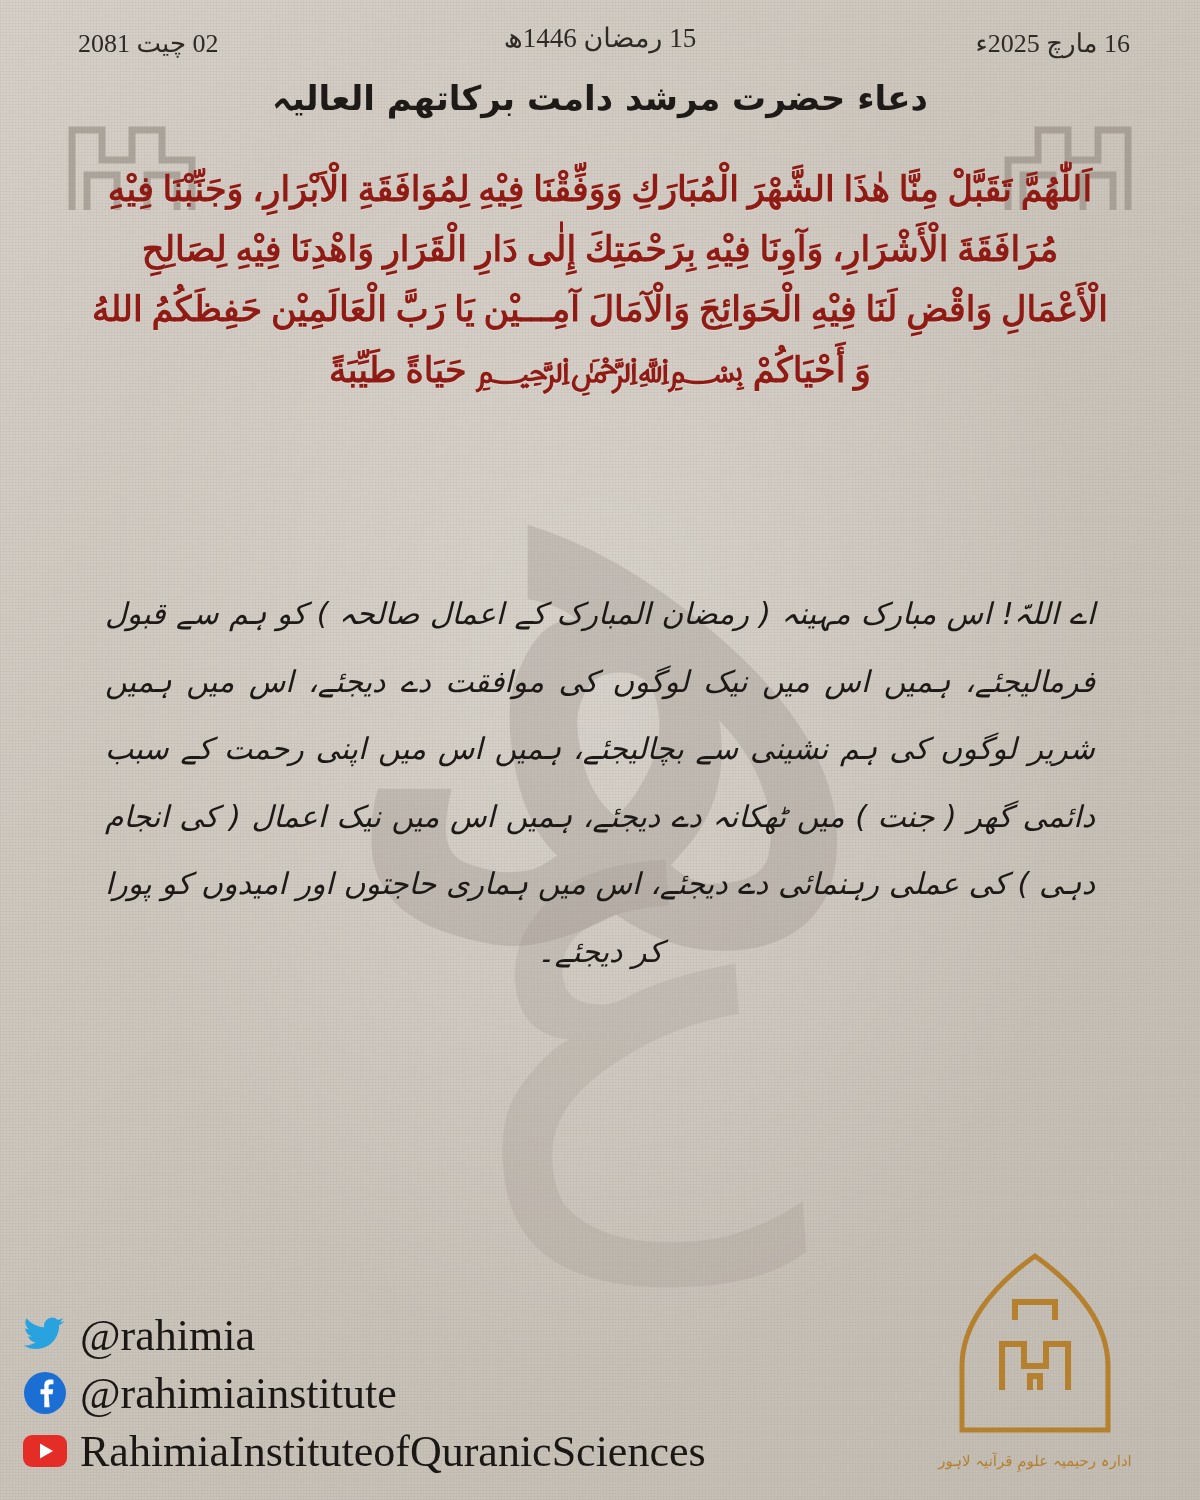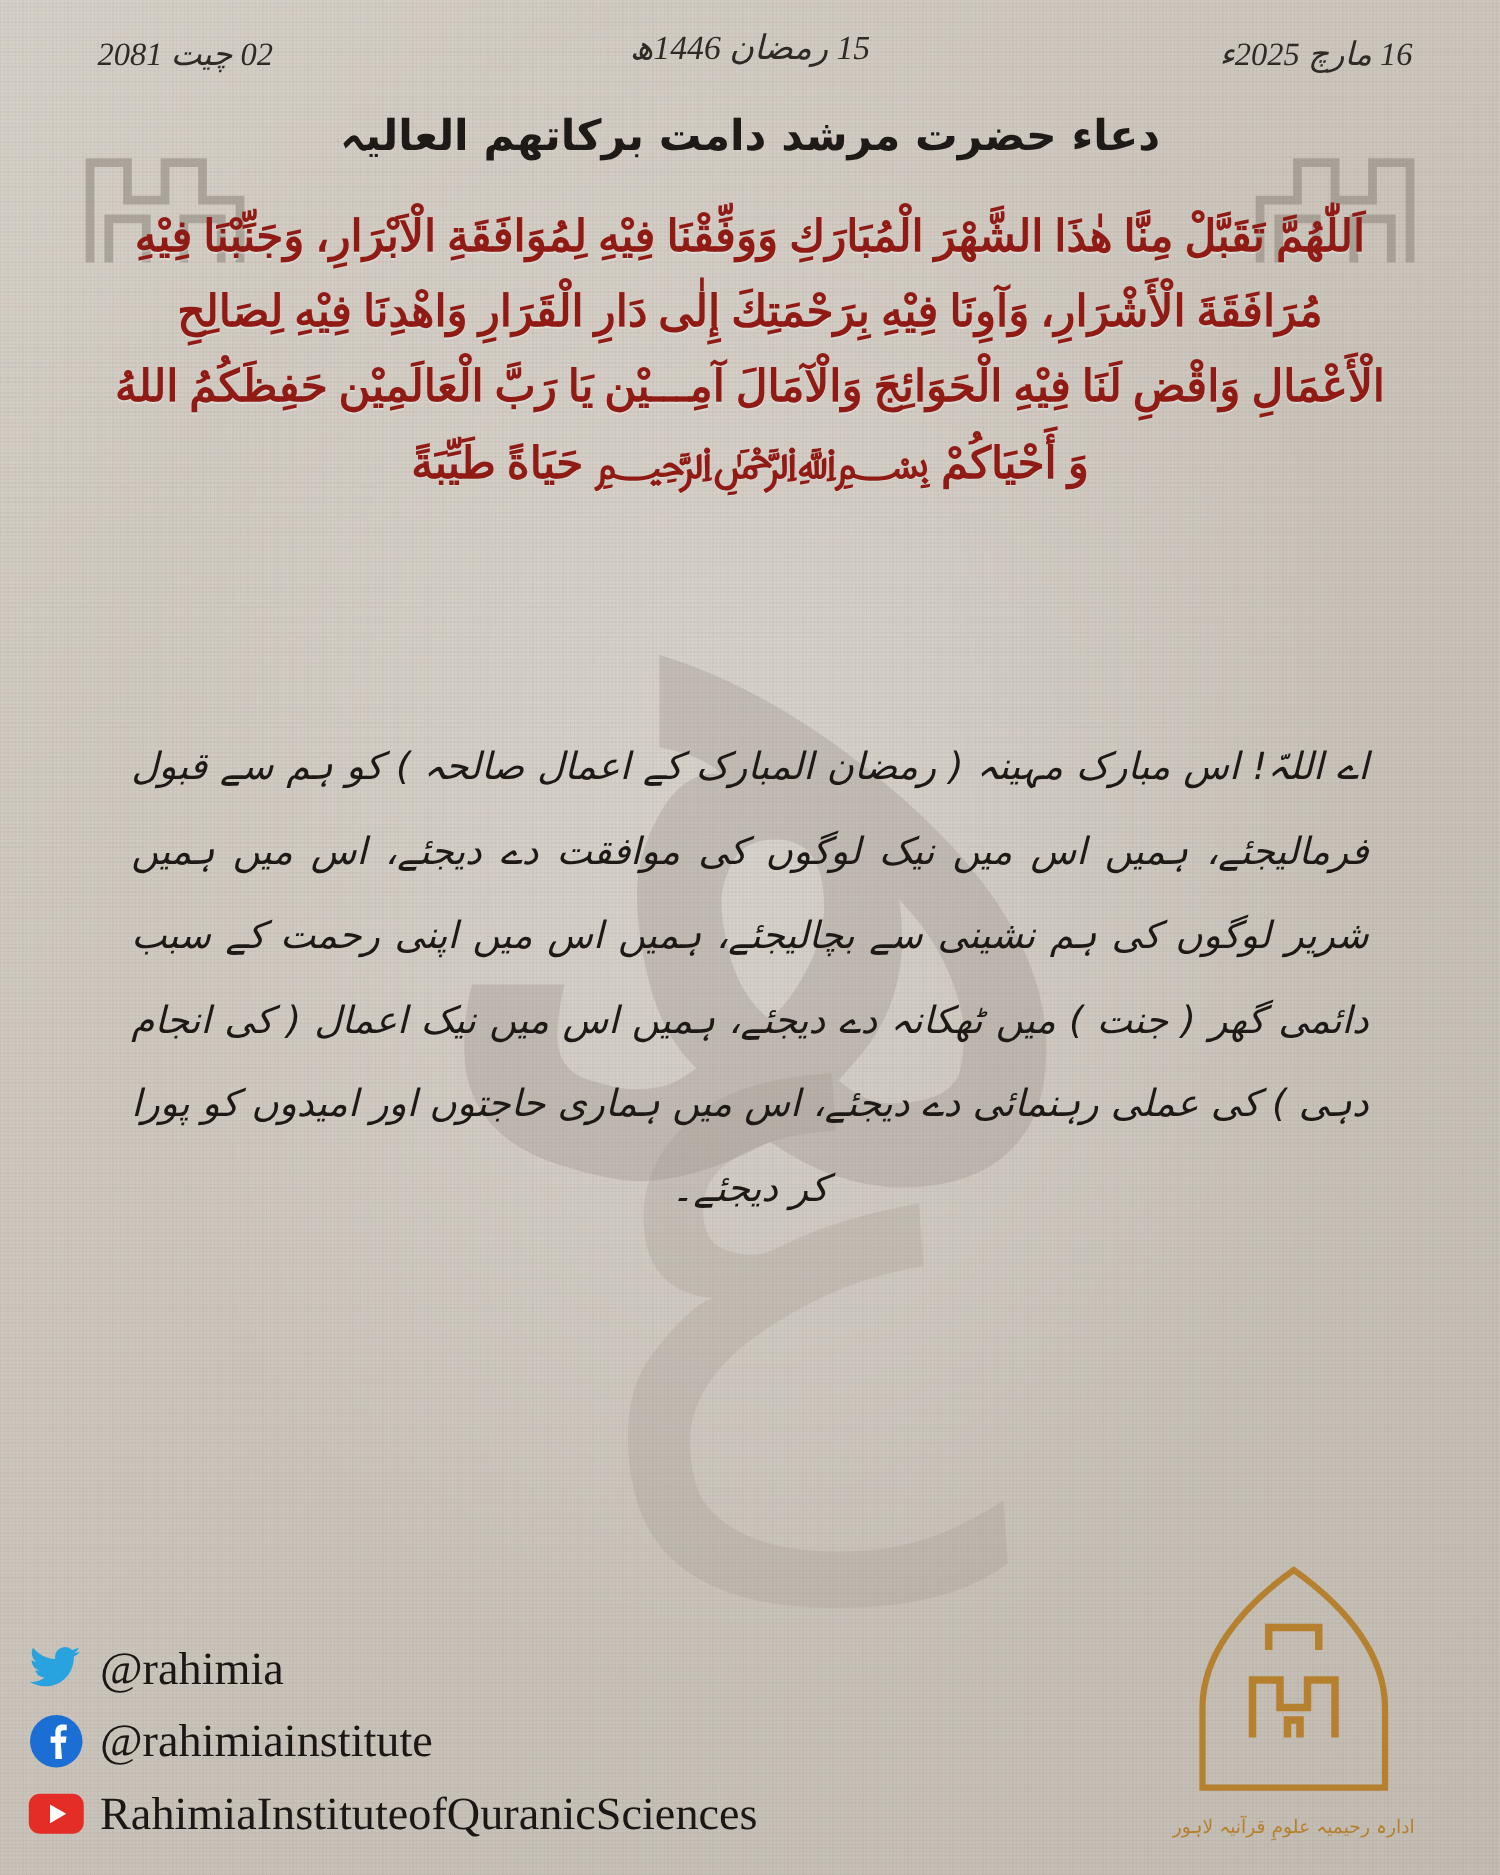--- a/index.html
+++ b/index.html
@@ -66,21 +66,20 @@
     height: 120px;
     opacity: 0.55;
     pointer-events: none;
   }
   .corner-orn.left { left: 62px; top: 100px; }
   .corner-orn.right { right: 62px; top: 100px; }
 
   .date-row {
     position: relative;
     height: 70px;
-    font-style: italic;
   }
   .date {
     position: absolute;
     top: 28px;
     font-size: 26px;
     color: #2e2a26;
     font-family: "Liberation Serif", serif;
     direction: rtl;
   }
   .date.left { left: 78px; }
@@ -98,21 +97,20 @@
     top: 78px;
     left: 0;
     width: 100%;
     text-align: center;
     font-size: 34px;
     font-weight: bold;
     color: #1d1a17;
     direction: rtl;
     font-family: "DejaVu Sans", sans-serif;
     letter-spacing: 0.5px;
-    margin-top: 10px;
   }
 
   .arabic-block {
     position: absolute;
     top: 160px;
     left: 90px;
     width: 1020px;
     text-align: center;
     direction: rtl;
     color: #8f1b14;
@@ -154,21 +152,21 @@
   .social-ico {
     width: 46px;
     height: 46px;
     margin-right: 12px;
     display: flex;
     align-items: center;
     justify-content: center;
     flex: 0 0 46px;
   }
   .social-text {
-    font-size: 37px;
+    font-size: 44px;
     color: #1a1715;
     font-family: "Liberation Serif", serif;
     white-space: nowrap;
   }
 
   .logo {
     position: absolute;
     right: 60px;
     bottom: 22px;
     width: 210px;

